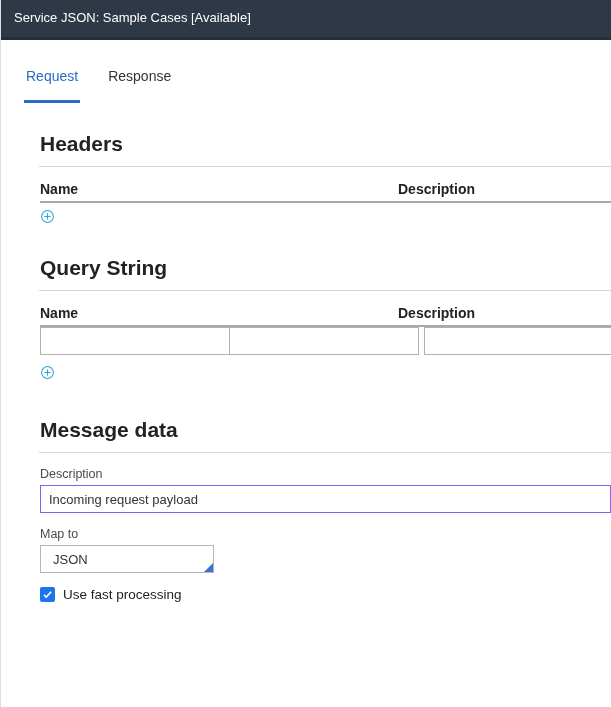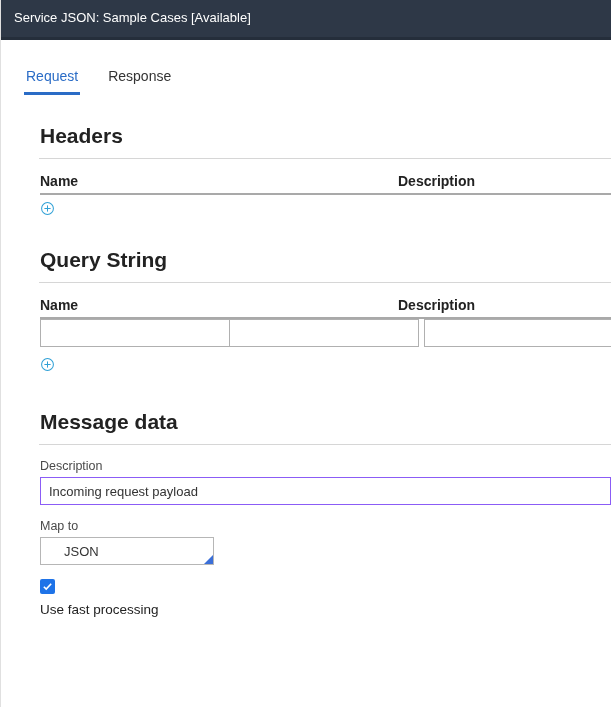--- a/index.html
+++ b/index.html
@@ -29,21 +29,21 @@
   }
   .tabs {
     display: flex;
     gap: 26px;
     padding: 22px 0 0 24px;
     border-bottom: 1px solid transparent;
   }
   .tab {
     font-size: 14px;
     color: #333;
-    padding: 6px 2px 8px 2px;
+    padding: 6px 2px 16px 2px;
     cursor: pointer;
     border-bottom: 3px solid transparent;
   }
   .tab.active {
     color: #2a6cc6;
     border-bottom: 3px solid #2a6cc6;
   }
 
   .section {
     padding: 0 0 0 40px;
@@ -133,38 +133,37 @@
     position: relative;
     display: inline-block;
   }
   .select-input {
     width: 174px;
     height: 28px;
     border: 1px solid #b6b6b6;
     background: #fff;
     font-size: 13px;
     color: #333;
-    padding: 4px 23px;
+    padding: 4px 12px;
     position: relative;
   }
   .select-corner {
     position: absolute;
     right: 1px; bottom: 1px;
     width: 0; height: 0;
     border-left: 9px solid transparent;
     border-bottom: 9px solid #3b6fd8;
     pointer-events: none;
   }
 
   .chk-row {
     margin-top: 14px;
     display: flex;
-    align-items: flex-start;
+    align-items: center;
     gap: 8px;
-    flex-direction: column;
   }
   .chk {
     width: 15px; height: 15px;
     background: #1e73e8;
     border-radius: 2px;
     display: inline-flex;
     align-items: center;
     justify-content: center;
     cursor: pointer;
   }

